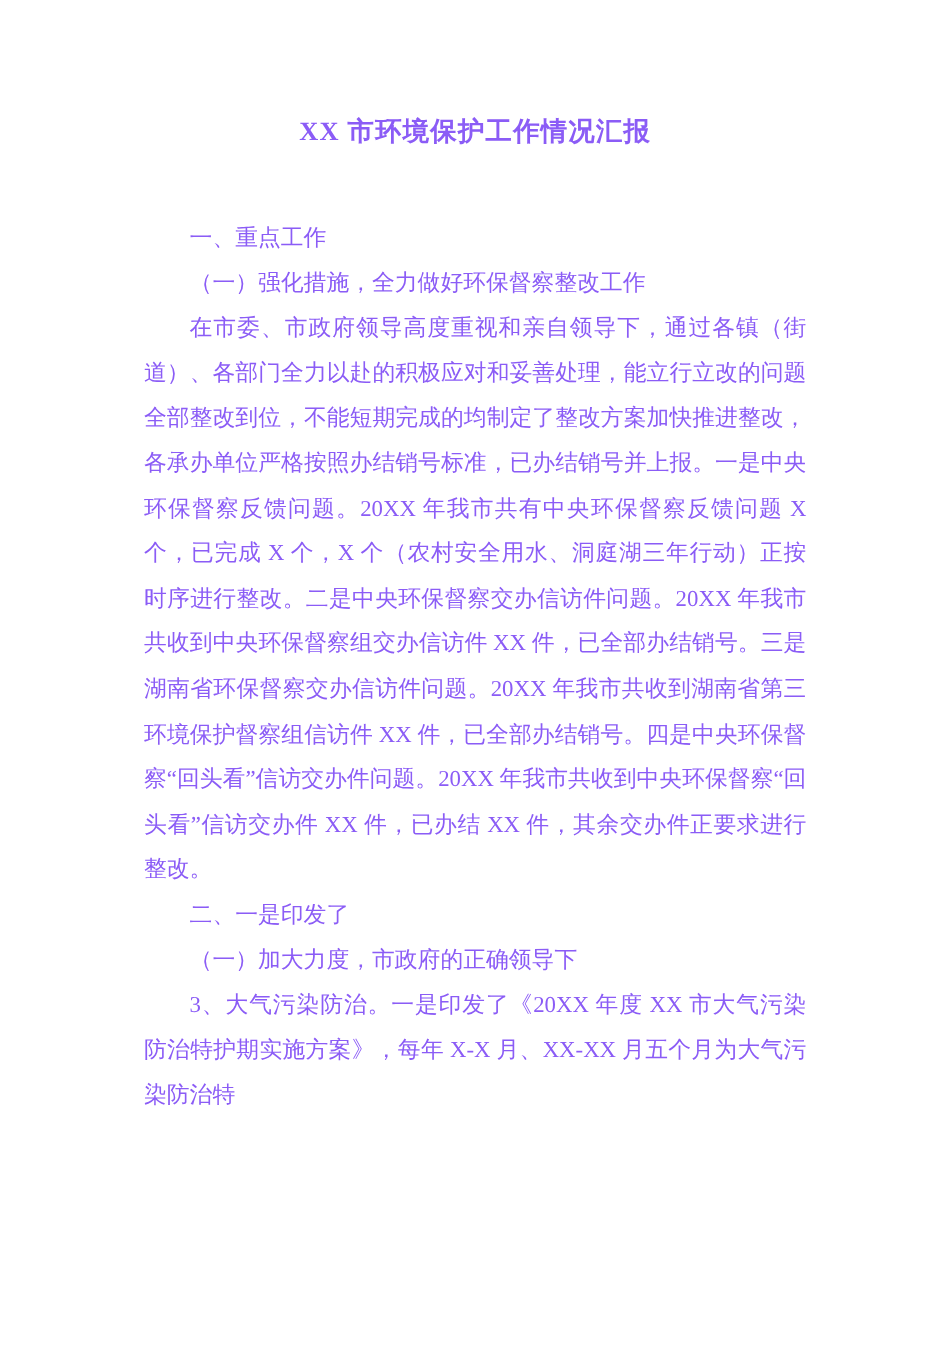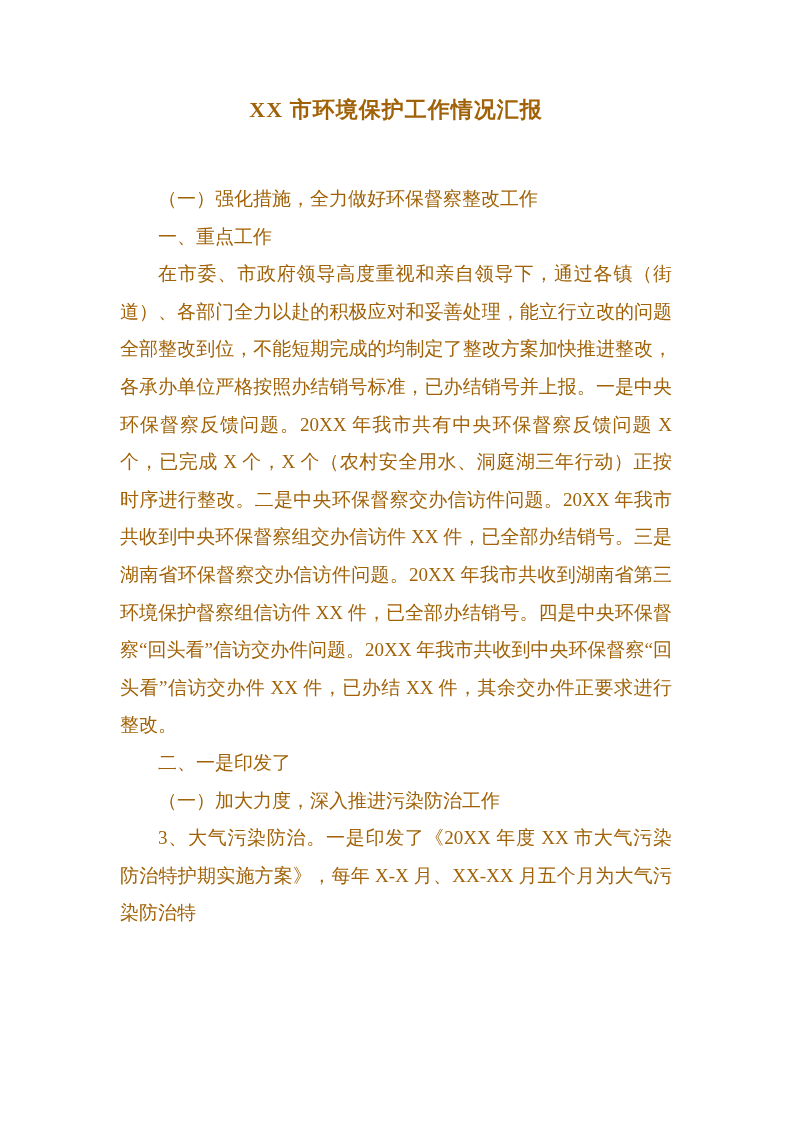--- a/index.html
+++ b/index.html
@@ -9,21 +9,21 @@
   }
   .page {
     position: relative;
     width: 793px;
     height: 1122px;
     box-sizing: border-box;
     background: #ffffff;
     padding: 88px 121px 0 120px;
     overflow: hidden;
     font-family: "Liberation Serif", "DejaVu Serif", serif;
-    color: #a16207;
+    color: #8b5cf6;
   }
   .doc-title {
     margin: 0 0 48px 0;
     font-size: 22px;
     font-weight: bold;
     line-height: 44px;
     text-align: center;
     letter-spacing: 1px;
   }
   .para {
@@ -41,24 +41,24 @@
     text-indent: 2em;
   }
 </style>
 </head>
 <body>
 
 <div class="page">
   <h1 class="doc-title">XX 市环境保护工作情况汇报</h1>
 
 
+  <p class="heading">一、重点工作</p>
+
   <p class="heading">（一）强化措施，全力做好环保督察整改工作</p>
-
-  <p class="heading">一、重点工作</p>
 
   <p class="para">在市委、市政府领导高度重视和亲自领导下，通过各镇（街道）、各部门全力以赴的积极应对和妥善处理，能立行立改的问题全部整改到位，不能短期完成的均制定了整改方案加快推进整改，各承办单位严格按照办结销号标准，已办结销号并上报。一是中央环保督察反馈问题。20XX 年我市共有中央环保督察反馈问题 X 个，已完成 X 个，X 个（农村安全用水、洞庭湖三年行动）正按时序进行整改。二是中央环保督察交办信访件问题。20XX 年我市共收到中央环保督察组交办信访件 XX 件，已全部办结销号。三是湖南省环保督察交办信访件问题。20XX 年我市共收到湖南省第三环境保护督察组信访件 XX 件，已全部办结销号。四是中央环保督察“回头看”信访交办件问题。20XX 年我市共收到中央环保督察“回头看”信访交办件 XX 件，已办结 XX 件，其余交办件正要求进行整改。</p>
 
   <p class="heading">二、一是印发了</p>
 
-  <p class="heading">（一）加大力度，深入推进污染防治工作</p>
+  <p class="heading">（一）加大力度，市政府的正确领导下</p>
 
   <p class="para">3、大气污染防治。一是印发了《20XX 年度 XX 市大气污染防治特护期实施方案》，每年 X-X 月、XX-XX 月五个月为大气污染防治特</p>
 </div>
 
 </body></html>

